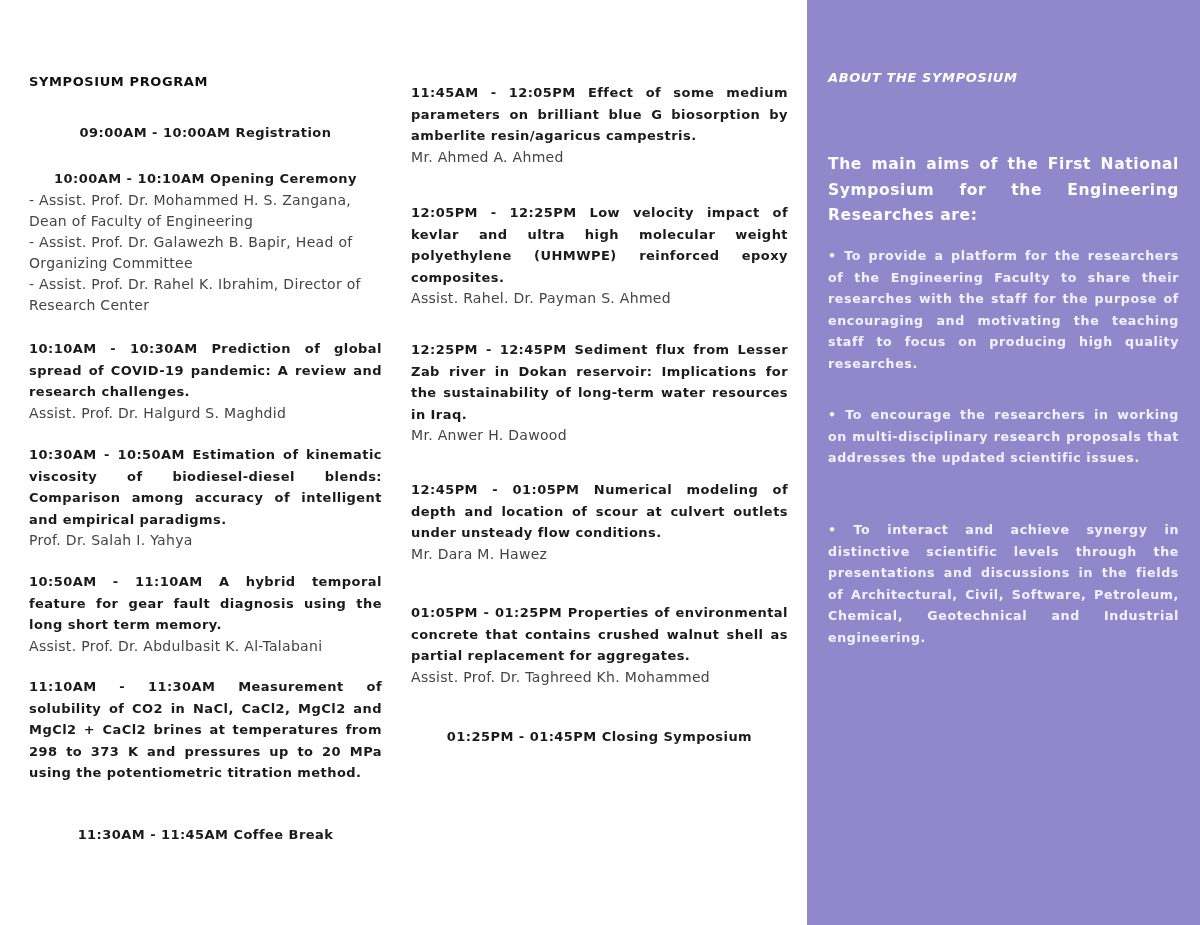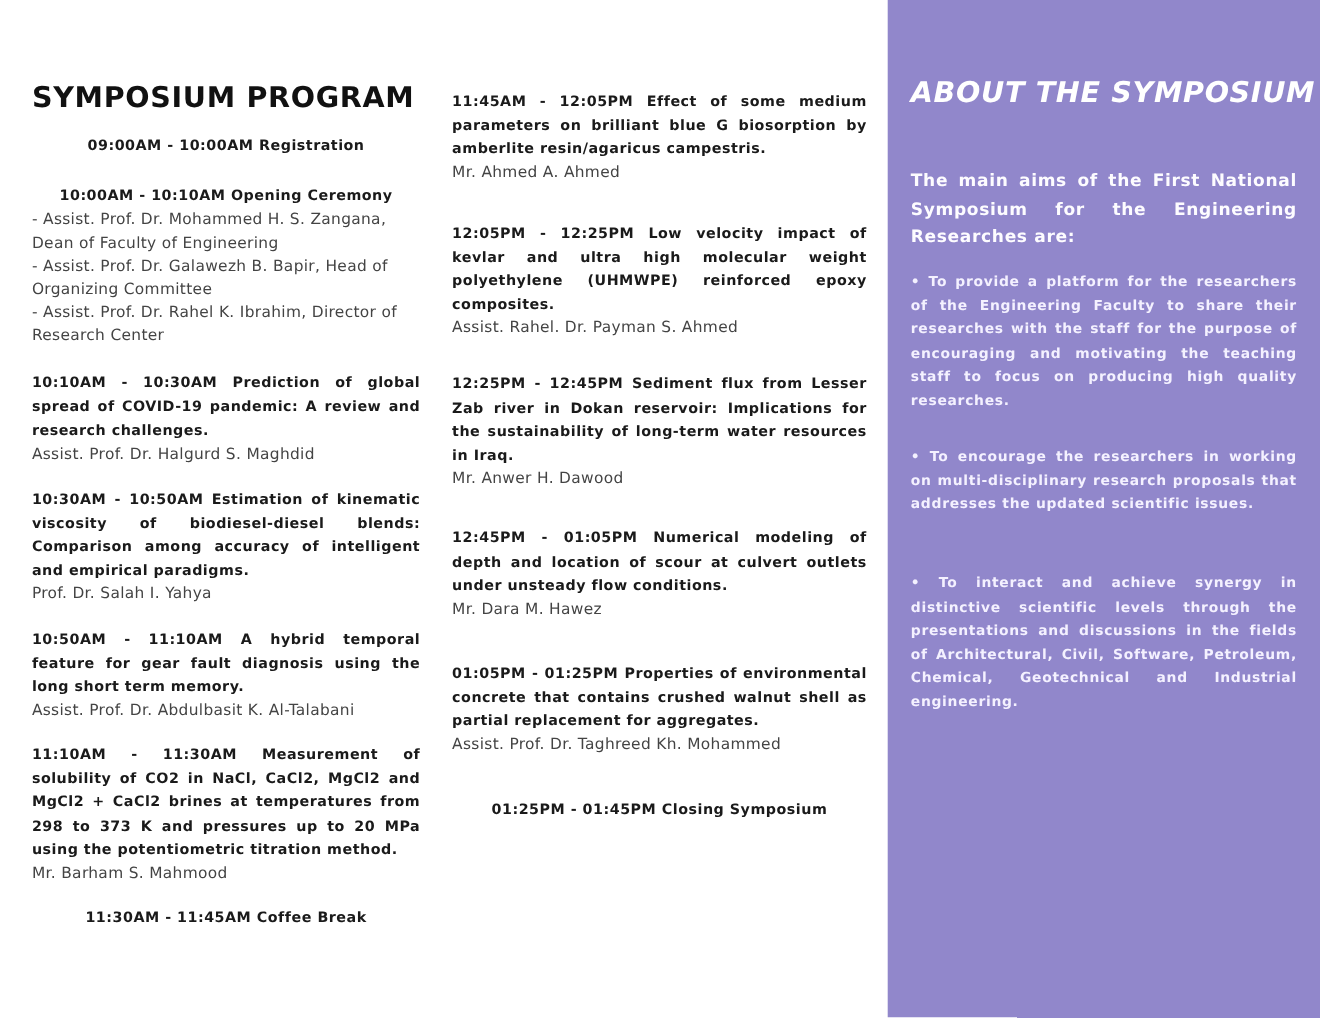--- a/index.html
+++ b/index.html
@@ -12,21 +12,21 @@
     .col { position: absolute; top: 0; }
     .col1 { left: 29px; width: 353px; }
     .col2 { left: 411px; width: 377px; }
     .panel {
       position: absolute; left: 807px; top: 0; width: 393px; height: 925px;
       background: #9187cb;
     }
     .panel-inner { position: absolute; left: 21px; top: 0; width: 351px; }
     h1.title {
       font-family: "DejaVu Sans", sans-serif;
-      font-weight: bold; font-size: 26px; letter-spacing: 0.6px;
+      font-weight: bold; font-size: 13px; letter-spacing: 0.6px;
       margin: 0; position: absolute; white-space: nowrap;
     }
     .title-left { top: 74px; color: #111; }
     .title-right { top: 70px; color: #ffffff; font-size: 23px; letter-spacing: 0.8px; font-style: italic; }
     .item { position: absolute; left: 0; width: 100%; }
     .item-head {
       font-weight: bold; font-size: 13px; line-height: 21.5px;
       letter-spacing: 0.45px; color: #1a1a1a; text-align: justify;
       margin: 0;
     }
@@ -73,21 +73,20 @@
     <p class="speaker">Prof. Dr. Salah I. Yahya</p>
   </div>
 
   <div class="item" style="top:571px">
     <p class="item-head"><span>10:50AM - 11:10AM</span> <span>A hybrid temporal feature for gear fault diagnosis using the long short term memory.</span></p>
     <p class="speaker">Assist. Prof. Dr. Abdulbasit K. Al-Talabani</p>
   </div>
 
   <div class="item" style="top:676px">
     <p class="item-head"><span>11:10AM - 11:30AM</span> <span>Measurement of solubility of CO2 in NaCl, CaCl2, MgCl2 and MgCl2 + CaCl2 brines at temperatures from 298 to 373 K and pressures up to 20 MPa using the potentiometric titration method.</span></p>
-    <p class="speaker">Mr. Barham S. Mahmood</p>
   </div>
 
   <div class="item" style="top:824px">
     <p class="item-head nojust"><span>11:30AM - 11:45AM</span> <span>Coffee Break</span></p>
   </div>
 </div>
 
 <div class="col col2">
   <div class="item" style="top:82px">
     <p class="item-head"><span>11:45AM - 12:05PM</span> <span>Effect of some medium parameters on brilliant blue G biosorption by amberlite resin/agaricus campestris.</span></p>

